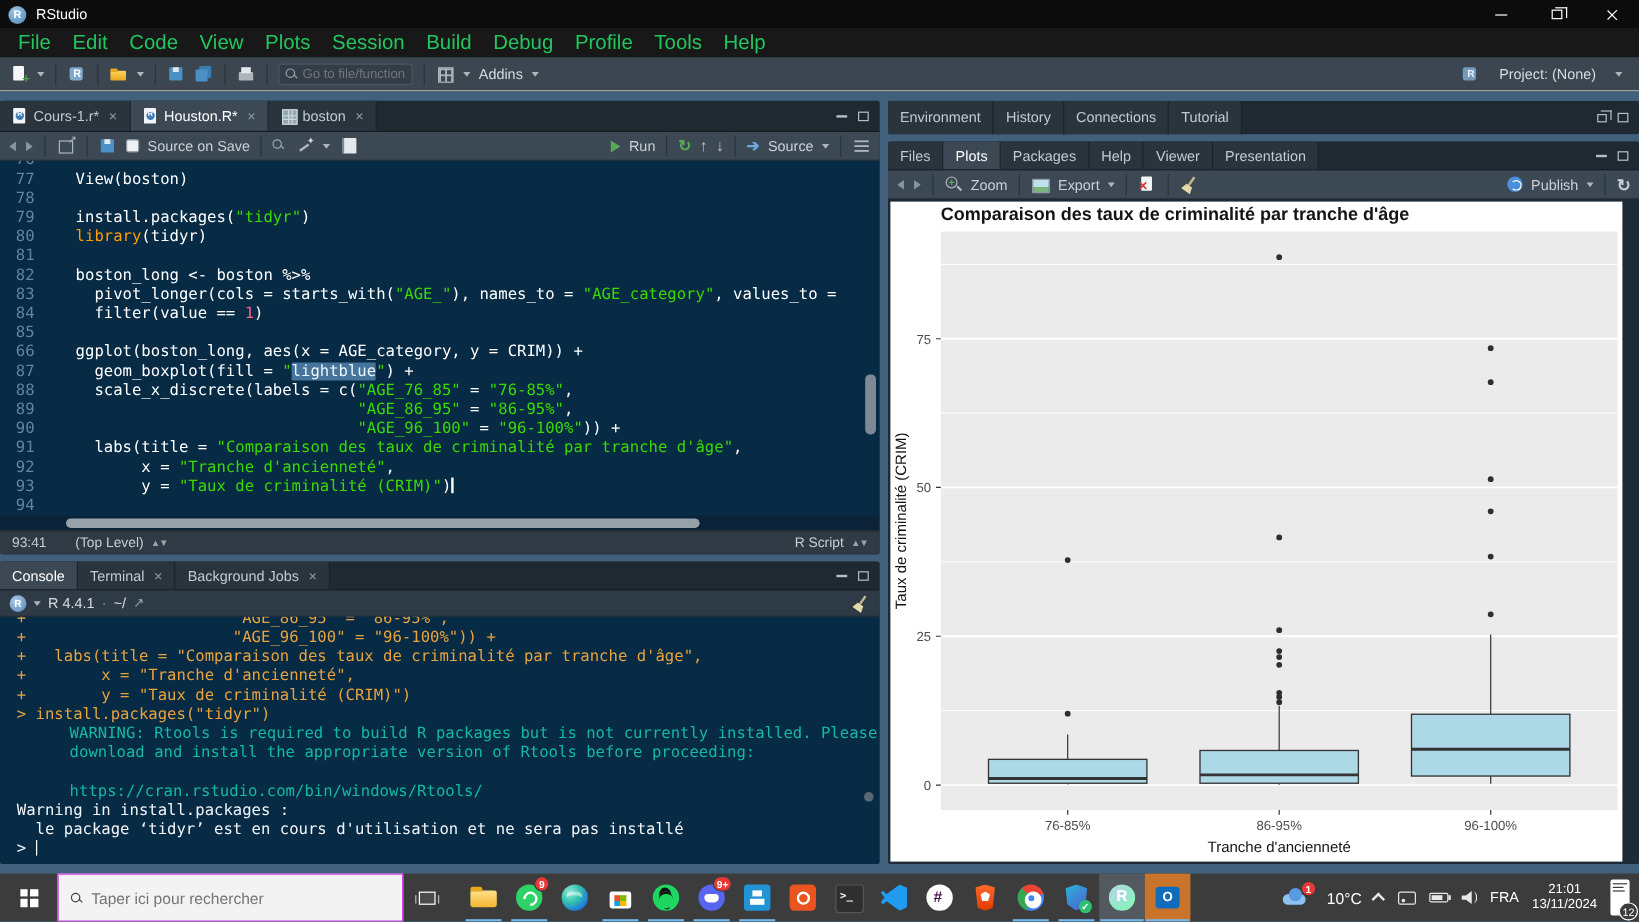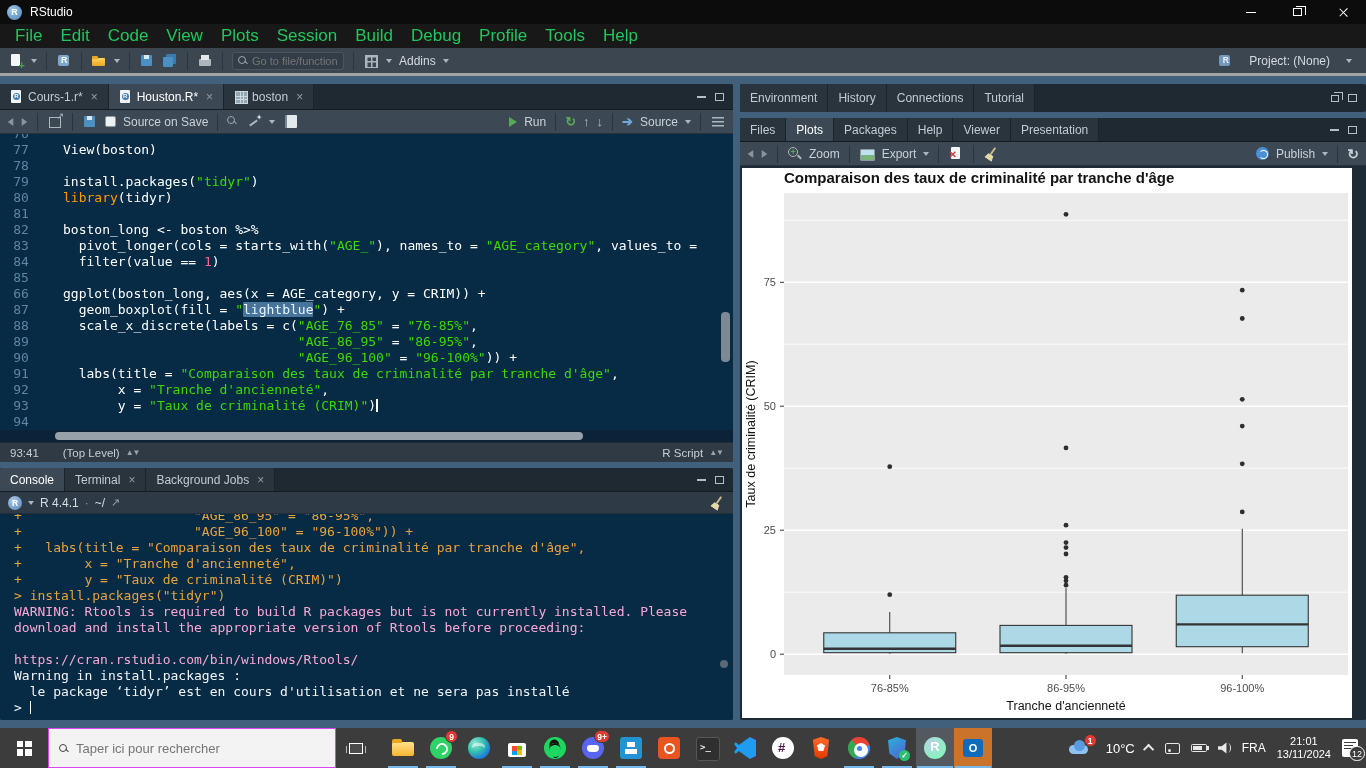--- a/index.html
+++ b/index.html
@@ -17,21 +17,21 @@
   .glyph-max::before { content:""; position:absolute; left:2px; top:-3px; width:9px; height:8px; border:1px solid #fff; border-left:none; border-bottom:none; }
   .glyph-x { position:relative; width:11px; height:11px; }
   .glyph-x::before,.glyph-x::after { content:""; position:absolute; left:5px; top:0; width:1.4px; height:11px; background:#fff; }
   .glyph-x::before { transform:rotate(45deg);} .glyph-x::after { transform:rotate(-45deg);}
 
   
   .menubar { position:absolute; left:0; top:24px; width:1366px; height:24px; background:#181818; display:flex; align-items:center; padding-left:6px; }
   .menu-item { color:#22c55e; font-size:17px; padding:0 9px; line-height:24px;text-align:right; }
 
   
-  .main-toolbar { position:absolute; left:0; top:48px; width:1366px; height:28px; background:#3b4650; border-bottom:3px solid #a3a3a3; display:flex; align-items:center; padding:0 8px; gap:7px; color:#c9d1d8; }
+  .main-toolbar { position:absolute; left:0; top:48px; width:1366px; height:28px; background:#3b4650; border-bottom:1px solid #a3a3a3; display:flex; align-items:center; padding:0 8px; gap:7px; color:#c9d1d8; }
   .tsep { width:1px; height:18px; background:#2b343d; margin:0 2px; }
   .caret { width:0; height:0; border-left:3.5px solid transparent; border-right:3.5px solid transparent; border-top:4px solid #aeb6bd; display:inline-block; }
   .gi { position:relative; width:16px; height:16px; display:inline-block; }
   .i-newdoc::before { content:""; position:absolute; left:3px; top:1px; width:9px; height:12px; background:#f4f6f8; border-radius:1px; }
   .i-newdoc::after { content:"+"; position:absolute; right:-1px; bottom:-2px; color:#47a447; font-weight:bold; font-size:11px; }
   .i-newproj::before { content:""; position:absolute; left:2px; top:2px; width:11px; height:11px; background:#7fa8cc; border-radius:2px; }
   .i-newproj::after { content:"R"; position:absolute; left:5px; top:2px; color:#fff; font-size:9px; font-weight:bold; }
   .i-folder::before { content:""; position:absolute; left:1px; top:5px; width:13px; height:8px; background:linear-gradient(#ffd45e,#e8a81f); border-radius:1px; }
   .i-folder::after { content:""; position:absolute; left:1px; top:3px; width:6px; height:3px; background:#e8a81f; border-radius:1px 1px 0 0; }
   .i-save::before { content:""; position:absolute; left:2px; top:2px; width:11px; height:11px; background:#4a90c4; border-radius:1px; }
@@ -106,21 +106,21 @@
 
   
   .console-header { display:flex; align-items:center; height:22px; background:#2e3b47; border-bottom:1px solid #232d37; padding:0 8px; gap:6px; color:#d6dde2; font-size:12px; }
   .r-ball-sm { width:14px; height:14px; border-radius:50%; background:radial-gradient(circle at 35% 30%, #a8c7e8, #5b87b5); color:#fff; font-size:8.5px; font-weight:bold; text-align:center; line-height:14px; }
   .i-share { color:#9aa4ad; font-size:11px; }
   .i-broom { position:relative; width:16px; height:16px; }
   .i-broom::before { content:""; position:absolute; left:9px; top:1px; width:2px; height:8px; background:#c8b98a; transform:rotate(35deg); }
   .i-broom::after { content:""; position:absolute; left:2px; top:8px; width:9px; height:6px; background:#e4d7a8; clip-path:polygon(20% 0,80% 0,100% 100%,0 100%); transform:rotate(35deg); }
   .console-content { position:absolute; left:0; top:46px; width:733px; bottom:0; background:#072a45; overflow:hidden; font-family:"DejaVu Sans Mono", monospace; font-size:13px; line-height:16px; padding-left:14px; white-space:pre; }
   .console-content .first { margin-top:-6px; }
-  .k-echo { color:#e8a33d; } .k-warn { color:#f9a8d4; } .k-out { color:#f2f5f7; } .k-prompt { color:#f2f5f7; }
+  .k-echo { color:#e8a33d; } .k-warn { color:#14b8a6;margin-left:44px; } .k-out { color:#f2f5f7; } .k-prompt { color:#f2f5f7; }
   .vdot-con { position:absolute; right:5px; bottom:52px; width:8px; height:8px; border-radius:50%; background:#5a6874; }
 
   
   .envtabs .tab { background:#2a343d; }
   .plot-content { position:absolute; left:0; top:48px; width:626px; bottom:0; background:#1d2b37; }
   .plot-canvas { position:absolute; left:2px; top:2px; width:610px; height:550px; background:#ffffff; }
   .i-magzoom { position:relative; width:15px; height:15px; }
   .i-magzoom::before { content:""; position:absolute; left:1px; top:1px; width:8px; height:8px; border:1.6px solid #aeb6bd; border-radius:50%; }
   .i-magzoom::after { content:""; position:absolute; left:9.5px; top:9.5px; width:5px; height:1.8px; background:#aeb6bd; transform:rotate(45deg); }
   .zoomplus { position:absolute; left:3.5px; top:0.5px; color:#57a957; font-size:9px; font-weight:bold; }
@@ -192,21 +192,21 @@
   .i-chevron { width:8px; height:8px; border-left:2px solid #e8e8e8; border-top:2px solid #e8e8e8; transform:rotate(45deg) translateY(2px); }
   .i-cast { width:15px; height:11px; border:1.5px solid #e8e8e8; border-radius:2px; position:relative; }
   .i-cast::after { content:""; position:absolute; left:2px; bottom:1px; width:3px; height:3px; border-radius:50%; background:#e8e8e8; }
   .i-battery { width:16px; height:8px; border:1.4px solid #e8e8e8; border-radius:1.5px; position:relative; }
   .i-battery::before { content:""; position:absolute; right:-3.5px; top:1px; width:2px; height:4px; background:#e8e8e8; }
   .i-battery::after { content:""; position:absolute; left:1px; top:1px; bottom:1px; width:9px; background:#e8e8e8; }
   .i-speaker { width:14px; height:12px; background:#e8e8e8; clip-path:polygon(0 35%,28% 35%,62% 5%,62% 95%,28% 65%,0 65%); position:relative; }
   .i-speaker2 { width:7px; height:10px; margin-left:-8px; border-right:1.8px solid #e8e8e8; border-radius:50%; }
   .lang { font-size:12px; }
   .clock { font-size:11px; line-height:13px; text-align:center; }
-  .i-notif { width:16px; height:18px; background:#fff; border-radius:2px; position:relative; }
+  .i-notif { width:16px; height:30px; background:#fff; border-radius:2px; position:relative; }
   .i-notif::before { content:""; position:absolute; left:2px; top:3px; width:12px; height:7px;
       background:linear-gradient(#3c3c3c,#3c3c3c) 0 0/12px 1.4px no-repeat, linear-gradient(#3c3c3c,#3c3c3c) 0 3px/9px 1.4px no-repeat, linear-gradient(#3c3c3c,#3c3c3c) 0 6px/10px 1.4px no-repeat; }
   .notif-badge { position:absolute; right:-7px; bottom:-4px; min-width:15px; height:15px; border-radius:8px; background:#3c3c3c; border:1.2px solid #fff; color:#fff; font-size:9px; display:flex; align-items:center; justify-content:center; padding:0 2px; }
 </style>
 </head>
 <body>
 
 <div class="screen">
 
   <div class="titlebar">

